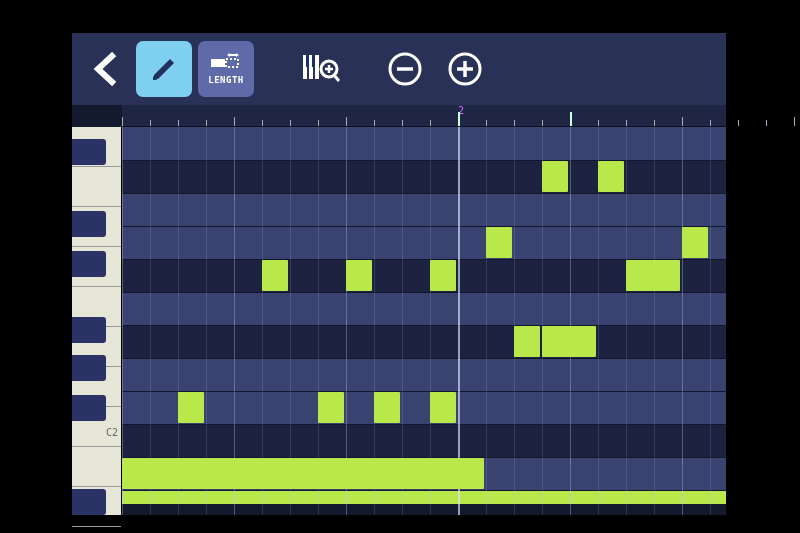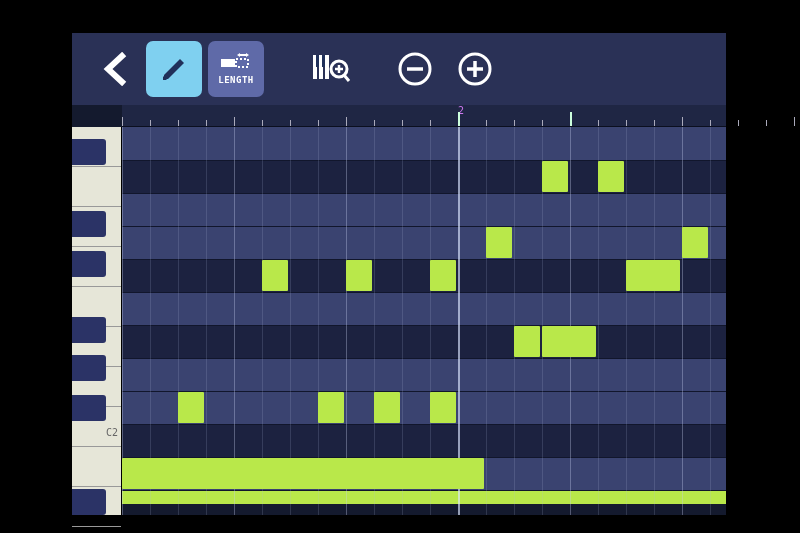--- a/index.html
+++ b/index.html
@@ -9,21 +9,21 @@
     left: 72px; top: 33px;
     width: 654px; height: 482px;
     background: #141a2e;
     display: flex; flex-direction: column;
   }
   .toolbar {
     height: 72px;
     background: #2a3156;
     display: flex;
     align-items: center;
-    padding: 0 20px;
+    padding: 0 10px;
     gap: 6px;
   }
   .tbtn {
     height: 56px; width: 56px;
     border-radius: 7px;
     display: flex; flex-direction: column; align-items: center; justify-content: center;
     color: #fff; cursor: pointer;
     font-family: monospace; font-size: 10px; font-weight: bold;
   }
   .tbtn.back { background: transparent; width: 48px; }

